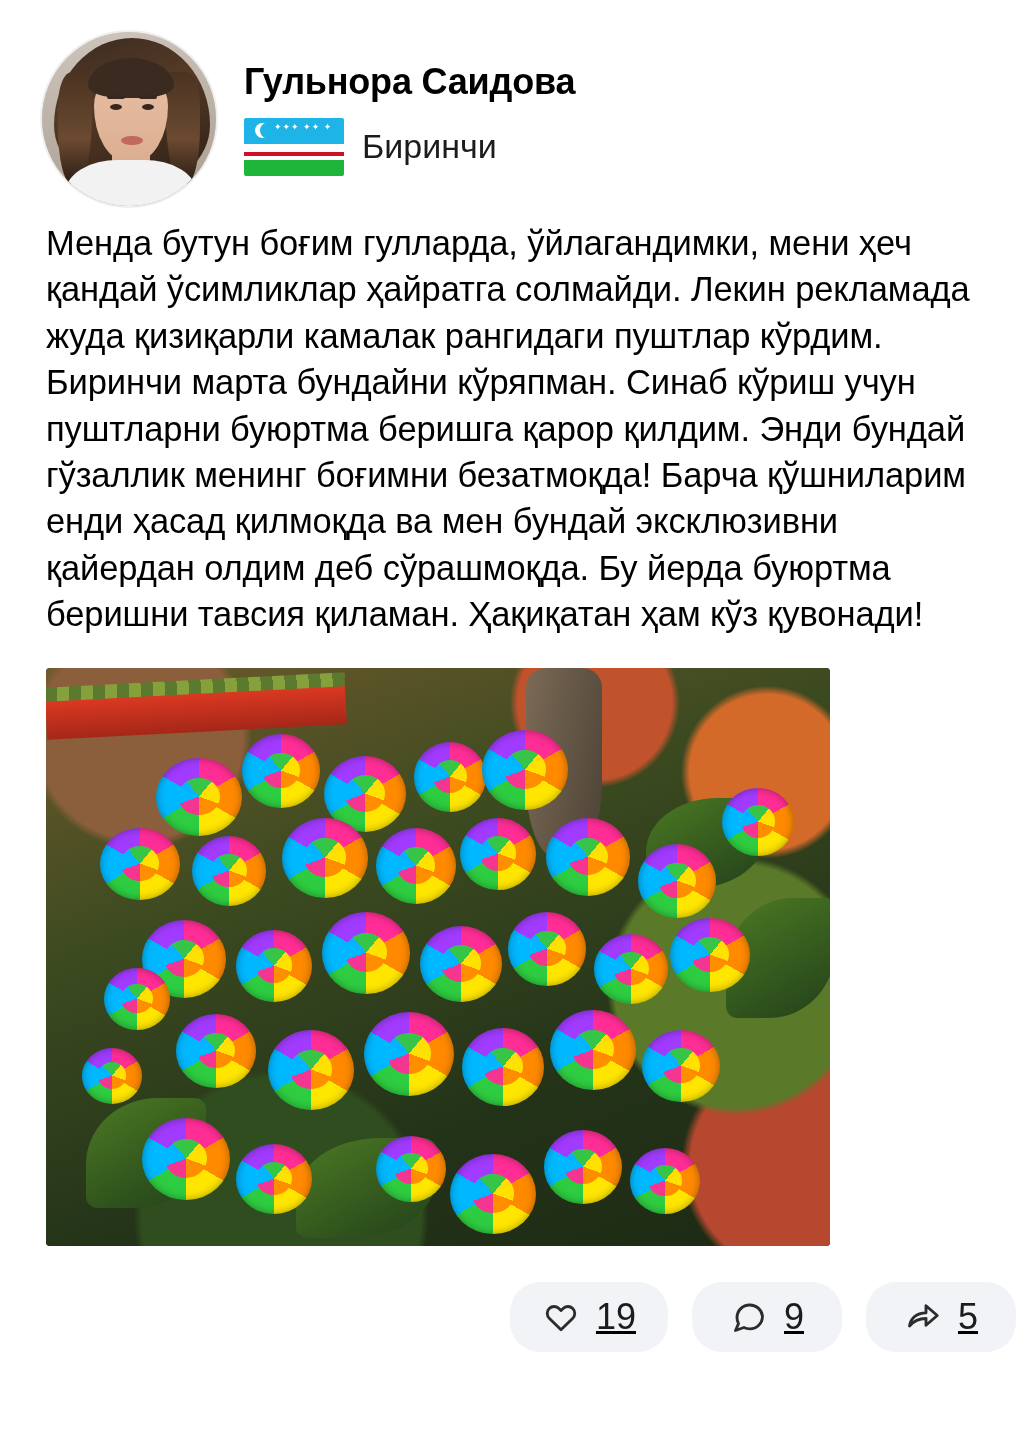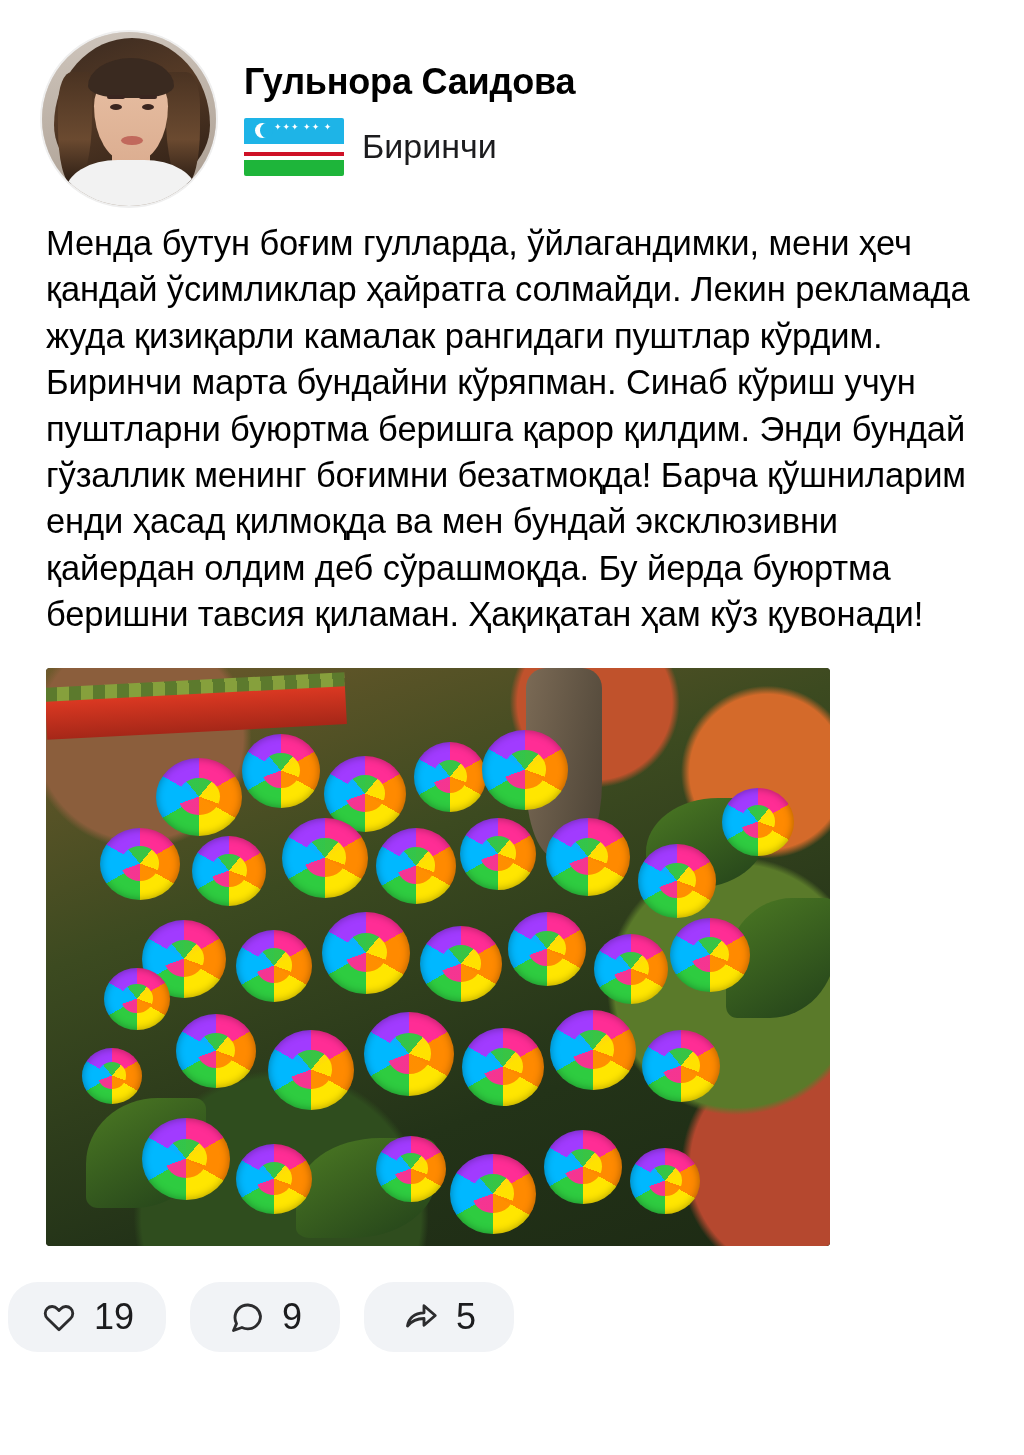--- a/index.html
+++ b/index.html
@@ -233,24 +233,25 @@
         #2ecc40 280deg 360deg);
     opacity: 0.95;
   }
   .leaf {
     position: absolute;
     border-radius: 60% 10% 60% 10%;
     background: linear-gradient(150deg,#4c7a23, #22401a);
   }
   .footer {
     display: flex;
-    justify-content: flex-start;
+    justify-content: flex-end;
     align-items: center;
     gap: 24px;
     margin-top: 36px;
+    text-decoration: underline;
   }
   .pill {
     display: flex;
     align-items: center;
     gap: 16px;
     background: #f1f3f6;
     border-radius: 30px;
     padding: 14px 32px;
     min-width: 150px;
     justify-content: center;

